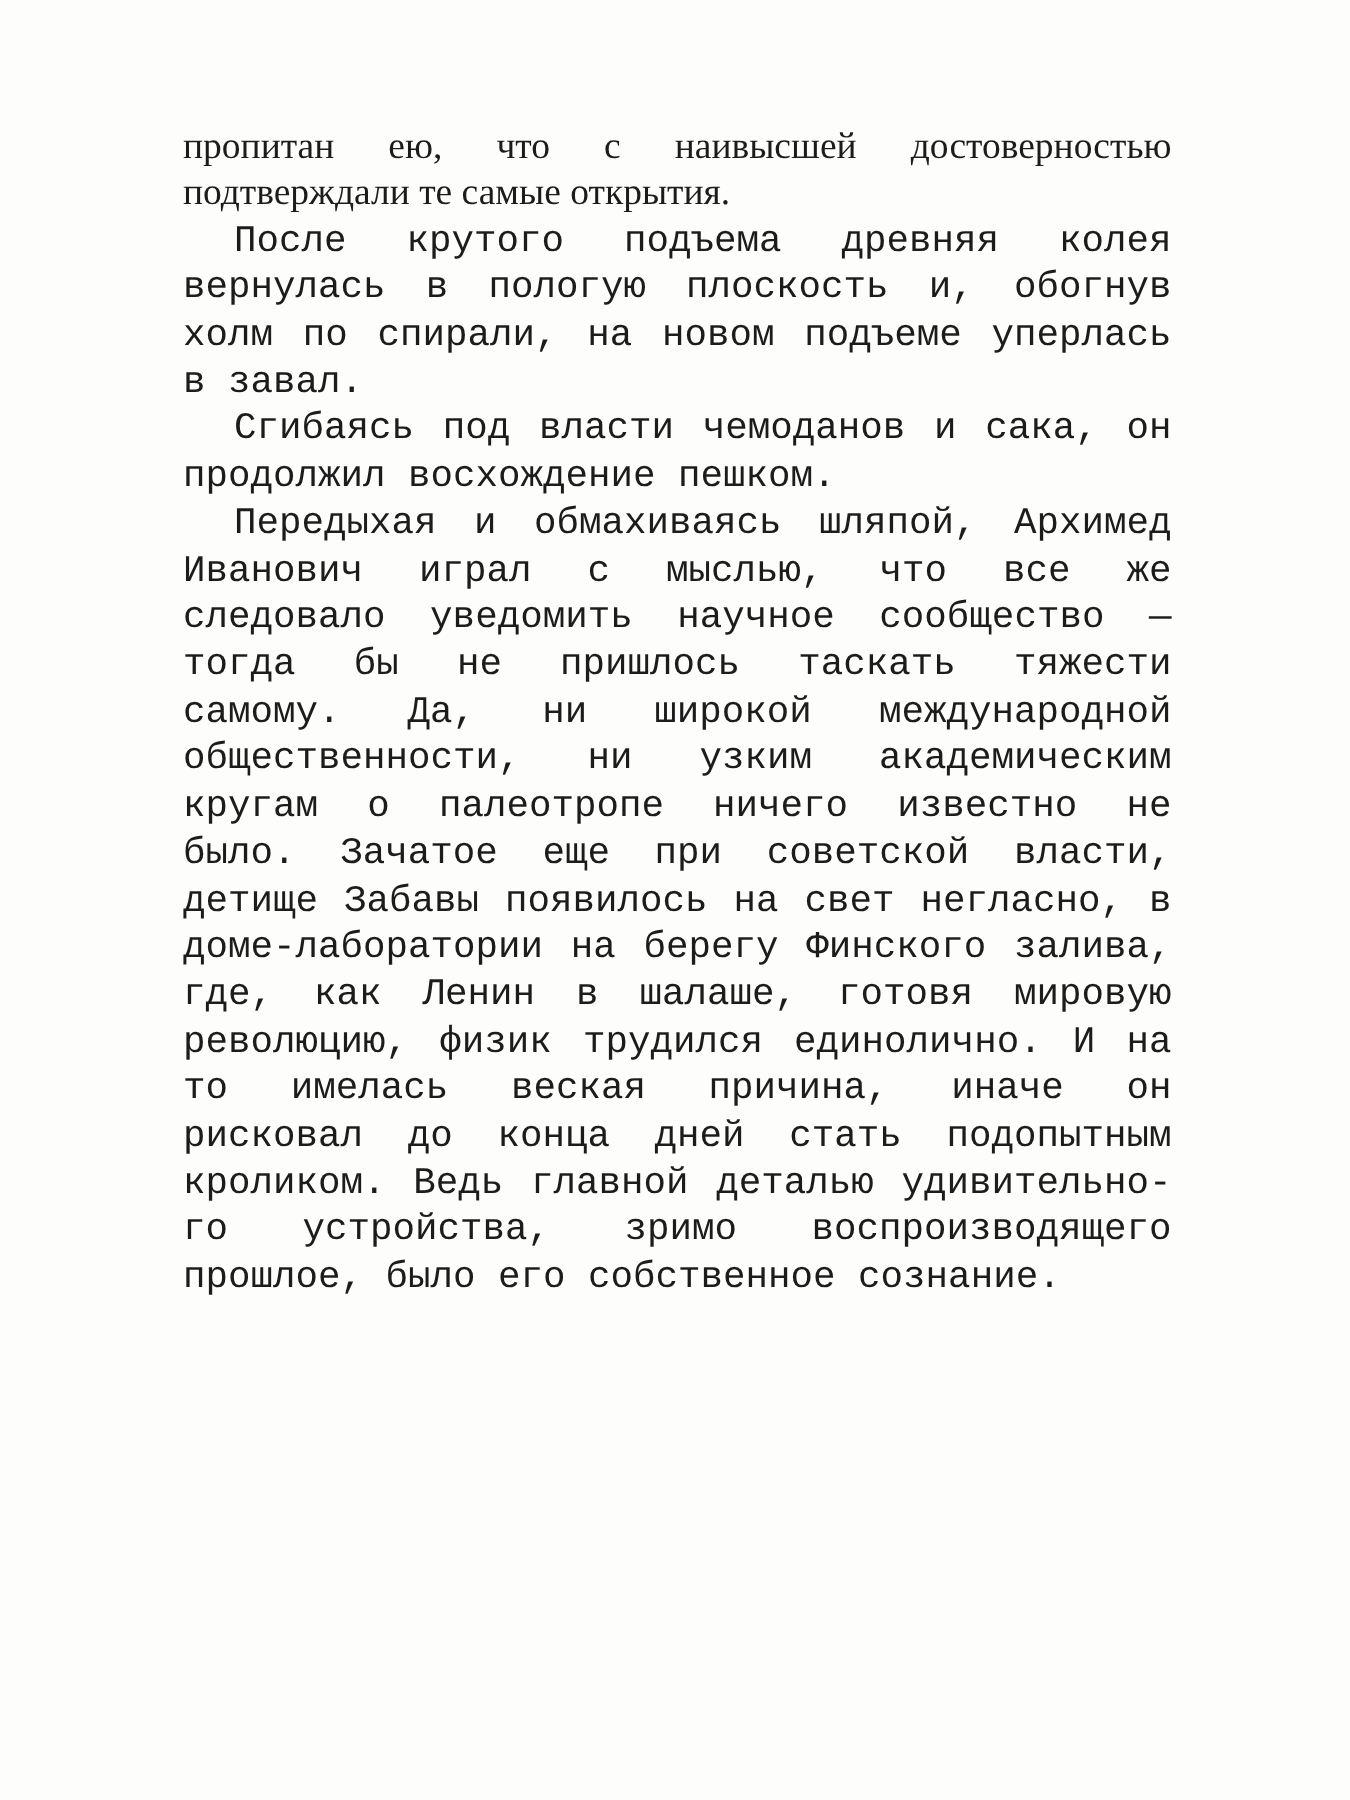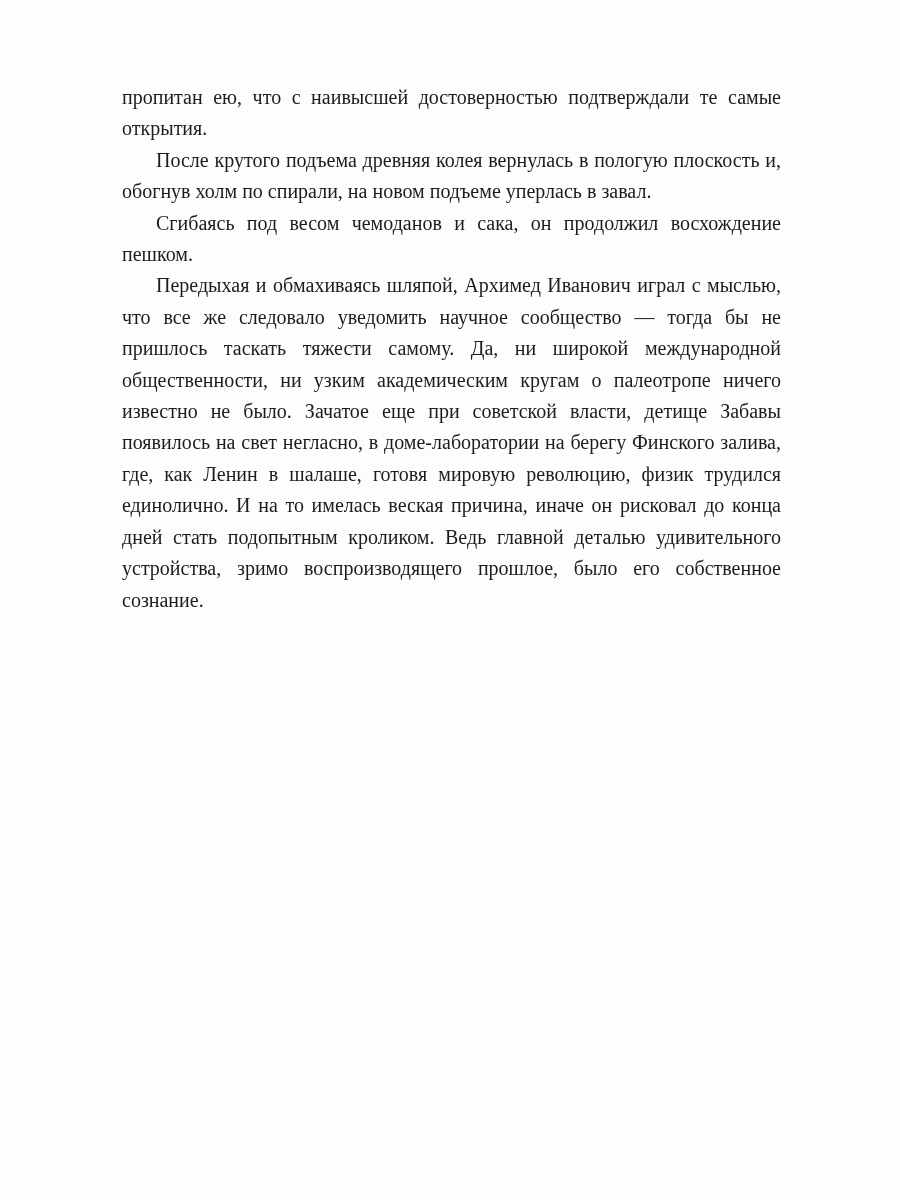--- a/index.html
+++ b/index.html
@@ -21,37 +21,38 @@
     background: #fdfdfb;
   }
   .text-column {
     position: absolute;
     left: 122px;
     top: 82px;
     width: 659px;
   }
   .para {
     margin: 0;
-    font-size: 20px;
+    font-size: 25px;
     line-height: 31.4px;
     text-align: justify;
     text-justify: inter-word;
     color: #1c1c1c;
     hyphens: manual;
   }
   .para.indent {
     text-indent: 34px;
+    font-family: Liberation Mono, monospace;
   }
   .para.cont {
     text-indent: 0;
   }
 </style>
 </head>
 <body>
 
 <div class="page">
   <div class="text-column">
     <p class="para cont">пропитан ею, что с наивысшей достоверностью подтверждали те самые открытия.</p>
     <p class="para indent">После крутого подъема древняя колея вернулась в пологую плос­кость и, обогнув холм по спирали, на новом подъеме уперлась в завал.</p>
-    <p class="para indent">Сгибаясь под весом чемоданов и сака, он продолжил восхожде­ние пешком.</p>
+    <p class="para indent">Сгибаясь под власти чемоданов и сака, он продолжил восхожде­ние пешком.</p>
     <p class="para indent">Передыхая и обмахиваясь шляпой, Архимед Иванович играл с мыслью, что все же следовало уведомить научное сообщество — тогда бы не пришлось таскать тяжести самому. Да, ни широкой международной общественности, ни узким академическим кругам о палеотропе ничего известно не было. Зачатое еще при совет­ской власти, детище Забавы появилось на свет негласно, в доме-лаборатории на берегу Финского залива, где, как Ленин в шала­ше, готовя мировую революцию, физик трудился единолично. И на то имелась веская причина, иначе он рисковал до конца дней стать подопытным кроликом. Ведь главной деталью удивительно­го устройства, зримо воспроизводящего прошлое, было его соб­ственное сознание.</p>
   </div>
 </div>
 
 </body></html>

